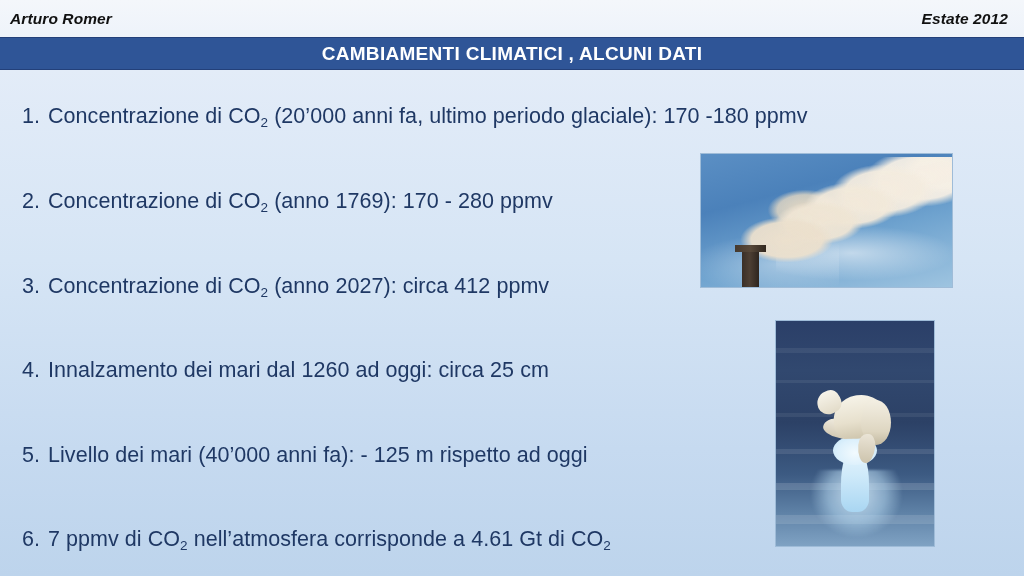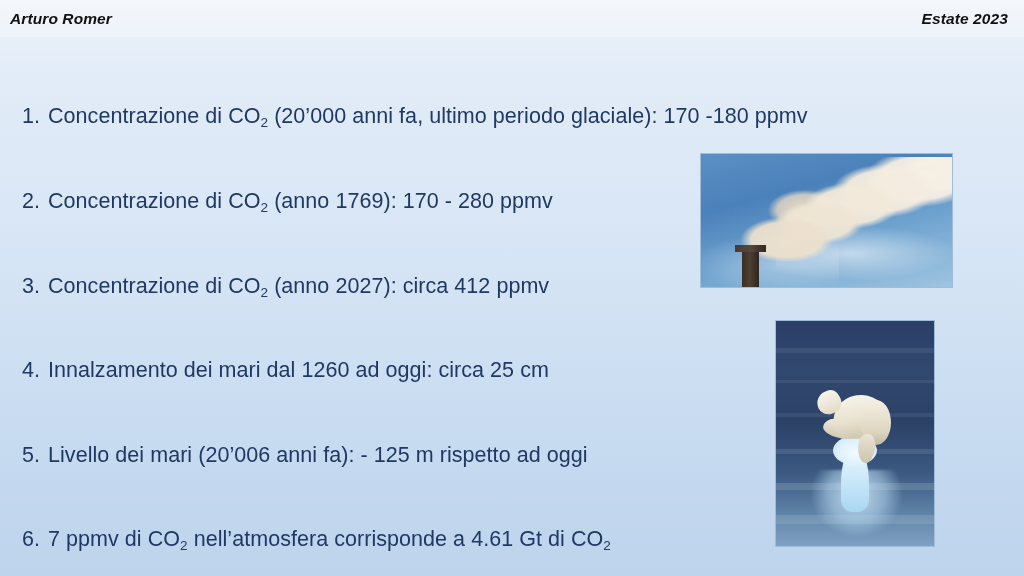--- a/index.html
+++ b/index.html
@@ -224,23 +224,26 @@
     transform:rotate(5deg);
   }
 </style>
 </head>
 <body>
 
 <div class="slide">
 
   <div class="header-band">
     <span class="header-name">Arturo Romer</span>
-    <span class="header-season">Estate 2023</span>
-  </div>
-
+    <span class="header-season">Estate 2012</span>
+  </div>
+
+  <div class="title-bar">
+    <span class="title-text">CAMBIAMENTI CLIMATICI , ALCUNI DATI</span>
+  </div>
 
   <div class="list">
 
     <div class="list-item li-1">
       <span class="li-num">1.</span>
       <span class="li-text"><span>Concentrazione di CO</span><sub>2</sub><span> (20’000 anni fa, ultimo periodo glaciale): 170 -180 ppmv</span></span>
     </div>
 
     <div class="list-item li-2">
       <span class="li-num">2.</span>
@@ -252,21 +255,21 @@
       <span class="li-text"><span>Concentrazione di CO</span><sub>2</sub><span> (anno 2027):        circa  412 ppmv</span></span>
     </div>
 
     <div class="list-item li-4">
       <span class="li-num">4.</span>
       <span class="li-text"><span>Innalzamento dei mari dal 1260 ad oggi:    circa 25 cm</span></span>
     </div>
 
     <div class="list-item li-5">
       <span class="li-num">5.</span>
-      <span class="li-text"><span>Livello dei mari (20’006 anni fa):   - 125 m rispetto ad oggi</span></span>
+      <span class="li-text"><span>Livello dei mari (40’000 anni fa):   - 125 m rispetto ad oggi</span></span>
     </div>
 
     <div class="list-item li-6">
       <span class="li-num">6.</span>
       <span class="li-text"><span>7 ppmv di CO</span><sub>2</sub><span> nell’atmosfera corrisponde a 4.61 Gt di CO</span><sub>2</sub></span>
     </div>
 
   </div>
 
   <div class="photo photo-smokestack">

